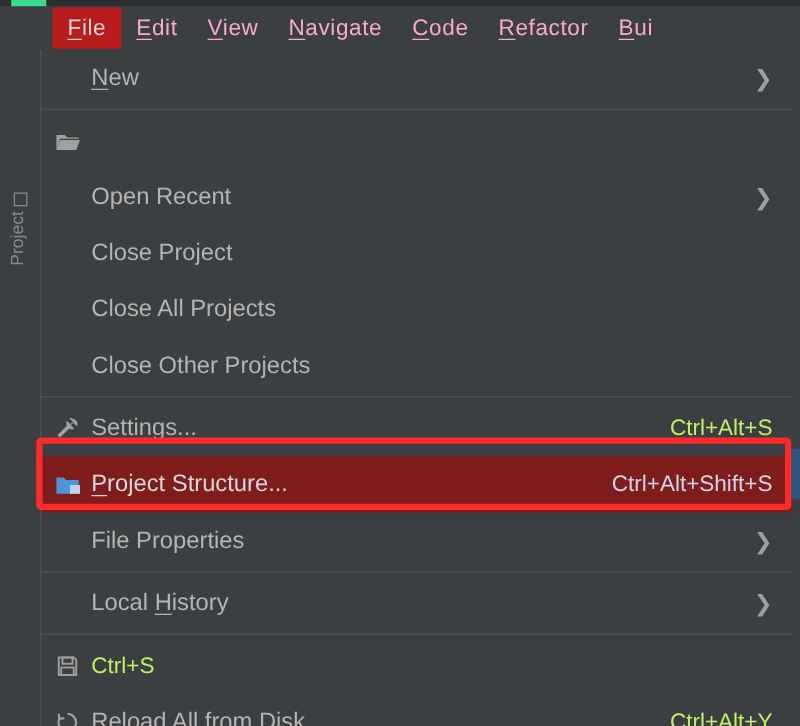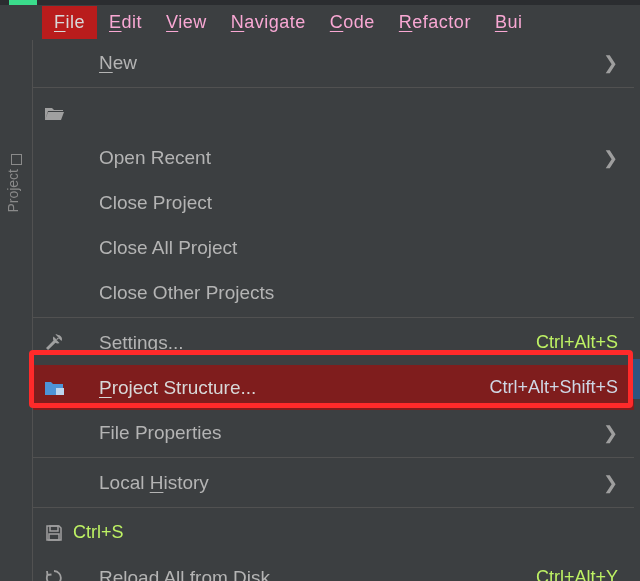--- a/index.html
+++ b/index.html
@@ -99,21 +99,21 @@
     .menu-item.selected {
       background: #7f1d1d;
       color: #d8d8d8;
     }
     .menu-icon {
       width: 28px;
       display: flex;
       align-items: center;
       justify-content: flex-start;
     }
-    .menu-label { flex: 1; margin-left: 26px; }
+    .menu-label { flex: 1; }
     .menu-shortcut {
       color: #bef264;
       font-size: 18px;
     }
     .menu-item.selected .menu-shortcut { color: #cfd7e5; }
     .submenu-arrow {
       color: #9e9e9e;
       font-size: 18px;
       margin-left: 8px;
     }
@@ -191,21 +191,21 @@
     <span class="submenu-arrow">❯</span>
   </div>
 
   <div class="menu-item">
     <span class="menu-icon"></span>
     <span class="menu-label">Close Project</span>
   </div>
 
   <div class="menu-item">
     <span class="menu-icon"></span>
-    <span class="menu-label">Close All Project</span>
+    <span class="menu-label">Close All Projects</span>
   </div>
 
   <div class="menu-item">
     <span class="menu-icon"></span>
     <span class="menu-label">Close Other Projects</span>
   </div>
 
   <div class="separator"></div>
 
   <div class="menu-item">

